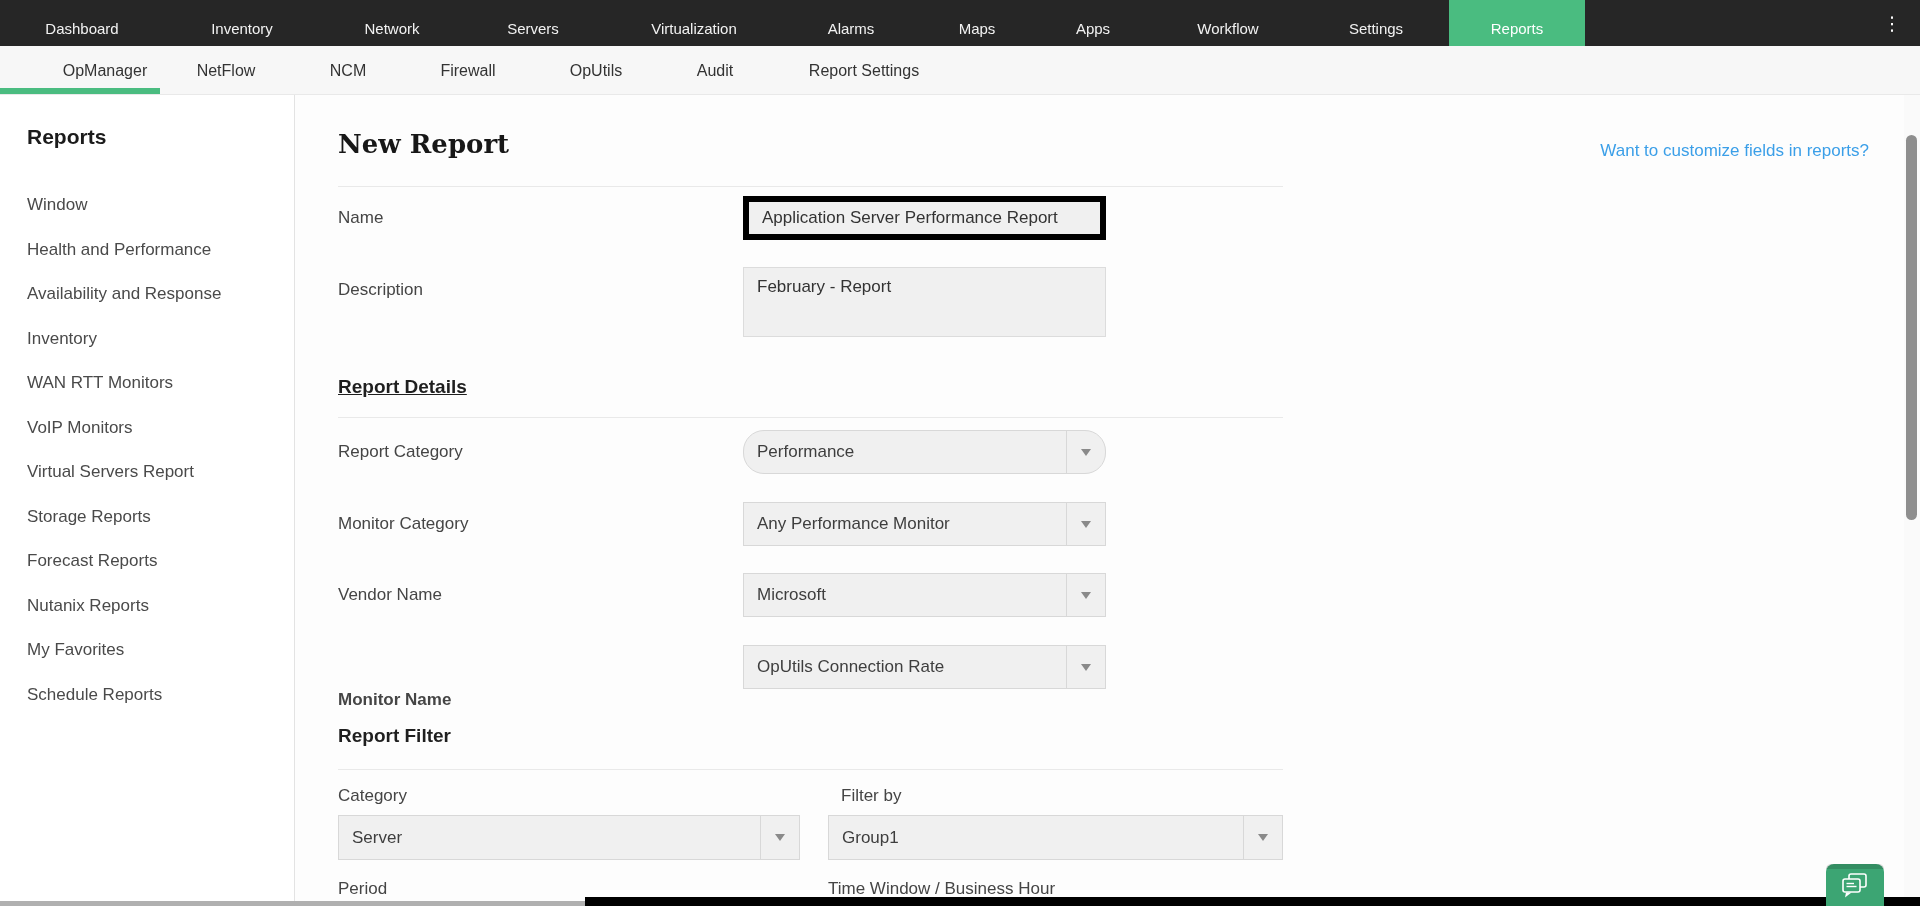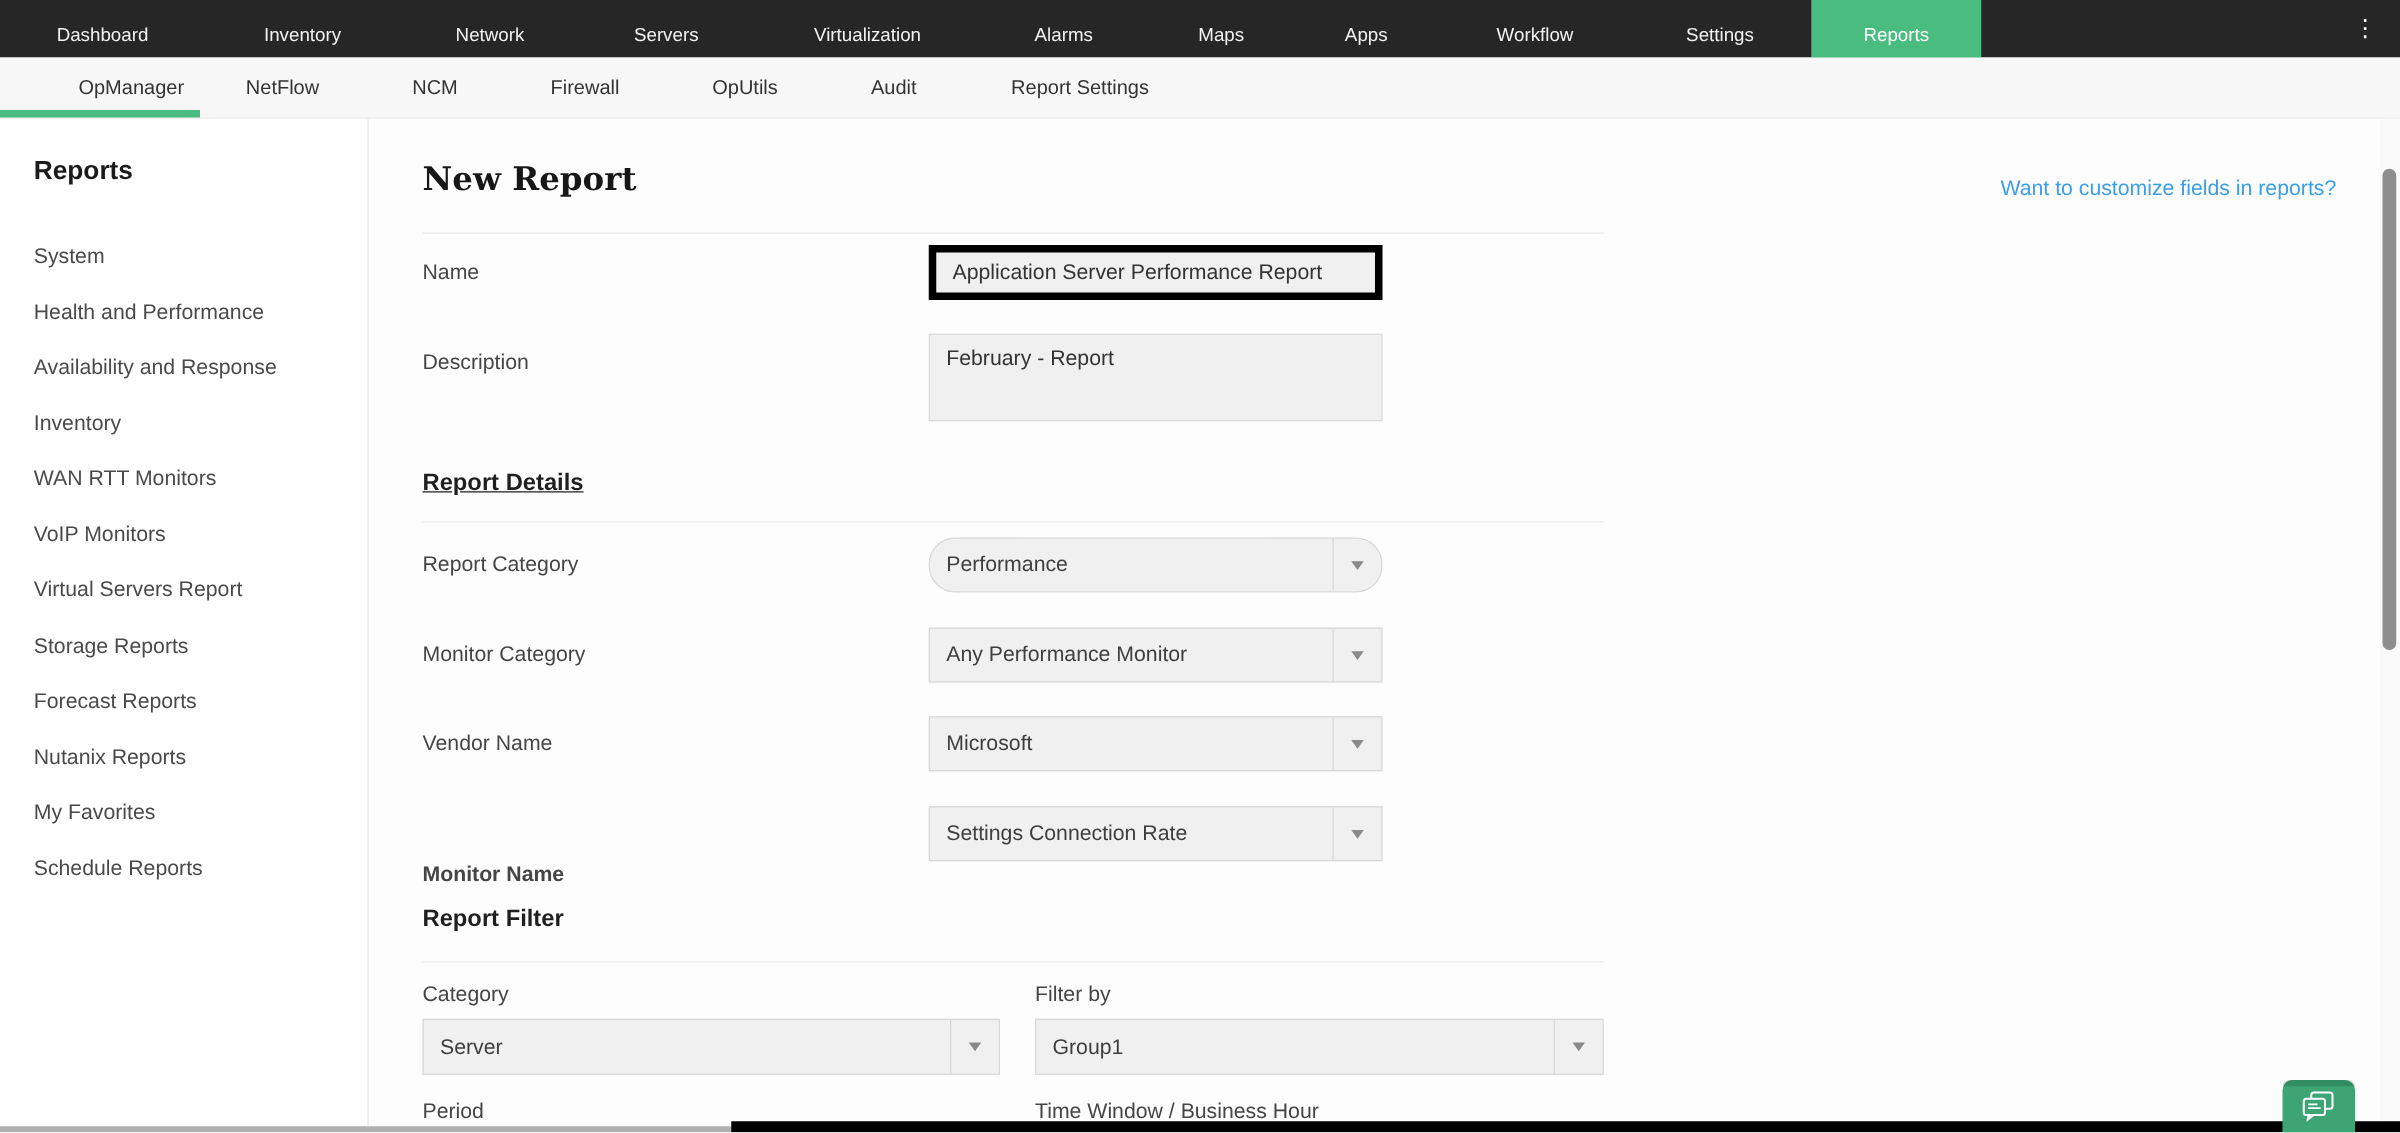--- a/index.html
+++ b/index.html
@@ -115,21 +115,21 @@
     <div class="tab-item">Firewall</div>
     <div class="tab-item">OpUtils</div>
     <div class="tab-item">Audit</div>
     <div class="tab-item">Report Settings</div>
     <div class="tab-underline"></div>
   </div>
 
   <div class="sidebar">
     <div class="sidebar-title">Reports</div>
     <ul class="sidebar-list">
-      <li>System</li>
+      <li>Window</li>
       <li>Health and Performance</li>
       <li>Availability and Response</li>
       <li>Inventory</li>
       <li>WAN RTT Monitors</li>
       <li>VoIP Monitors</li>
       <li>Virtual Servers Report</li>
       <li>Storage Reports</li>
       <li>Forecast Reports</li>
       <li>Nutanix Reports</li>
       <li>My Favorites</li>
@@ -170,38 +170,38 @@
     <div class="flabel lb-r2">Vendor Name</div>
     <div class="dropdown dd-details dd-r2">
       <span class="dd-value">Microsoft</span>
       <span class="dd-arrow">
           <i class="tri"></i>
         </span>
     </div>
 
     <div class="flabel lb-r3">Monitor Name</div>
     <div class="dropdown dd-details dd-r3">
-      <span class="dd-value">Settings Connection Rate</span>
+      <span class="dd-value">OpUtils Connection Rate</span>
       <span class="dd-arrow">
           <i class="tri"></i>
         </span>
     </div>
 
     <div class="section-heading" style="top:630px;">Report Filter</div>
     <div class="hr f"></div>
 
     <div class="flabel" style="top:690px;">Category</div>
     <div class="dropdown dd-category">
       <span class="dd-value">Server</span>
       <span class="dd-arrow">
           <i class="tri"></i>
         </span>
     </div>
 
-    <div class="flabel col2" style="top:690px;">Filter by</div>
+    <div class="flabel col2" style="top:690px;margin-left:13px;">Filter by</div>
     <div class="dropdown dd-filterby">
       <span class="dd-value">Group1</span>
       <span class="dd-arrow">
           <i class="tri"></i>
         </span>
     </div>
 
     <div class="flabel" style="top:783px;">Period</div>
     <div class="flabel col2" style="top:783px;">Time Window / Business Hour</div>
   </div>

